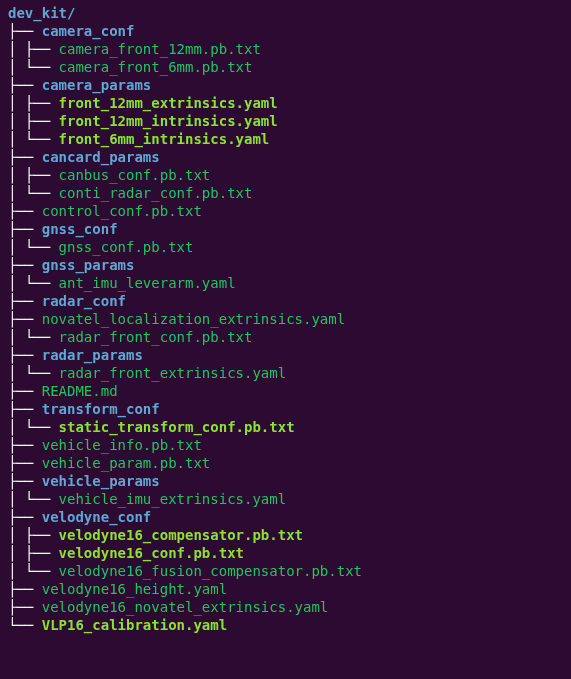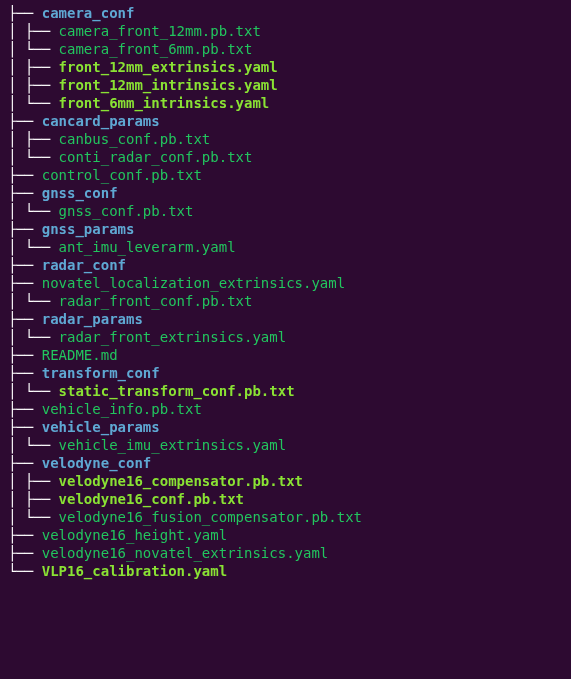--- a/index.html
+++ b/index.html
@@ -17,43 +17,46 @@
     .prefix { color: #ffffff; }
     .dir { color: #5fa8d3; font-weight: bold; margin-top: 16px; }
     .file { color: #22c55e; }
     .hl { color: #8ae234; font-weight: bold; margin-top: 24px; }
     .root { color: #5fa8d3; font-weight: bold; }
   </style>
 </head>
 <body>
 
 <div id="tree">
+  <div class="row"><span class="root">dev_kit/</span></div>
 <div class="row"><span class="prefix">├── </span><span class="dir">camera_conf</span></div>
     <div class="row"><span class="prefix">│   ├── </span><span class="file">camera_front_12mm.pb.txt</span></div>
     <div class="row"><span class="prefix">│   └── </span><span class="file">camera_front_6mm.pb.txt</span></div>
+    <div class="row"><span class="prefix">├── </span><span class="dir">camera_params</span></div>
     <div class="row"><span class="prefix">│   ├── </span><span class="hl">front_12mm_extrinsics.yaml</span></div>
     <div class="row"><span class="prefix">│   ├── </span><span class="hl">front_12mm_intrinsics.yaml</span></div>
     <div class="row"><span class="prefix">│   └── </span><span class="hl">front_6mm_intrinsics.yaml</span></div>
     <div class="row"><span class="prefix">├── </span><span class="dir">cancard_params</span></div>
     <div class="row"><span class="prefix">│   ├── </span><span class="file">canbus_conf.pb.txt</span></div>
     <div class="row"><span class="prefix">│   └── </span><span class="file">conti_radar_conf.pb.txt</span></div>
     <div class="row"><span class="prefix">├── </span><span class="file">control_conf.pb.txt</span></div>
     <div class="row"><span class="prefix">├── </span><span class="dir">gnss_conf</span></div>
     <div class="row"><span class="prefix">│   └── </span><span class="file">gnss_conf.pb.txt</span></div>
     <div class="row"><span class="prefix">├── </span><span class="dir">gnss_params</span></div>
     <div class="row"><span class="prefix">│   └── </span><span class="file">ant_imu_leverarm.yaml</span></div>
     <div class="row"><span class="prefix">├── </span><span class="dir">radar_conf</span></div>
     <div class="row"><span class="prefix">├── </span><span class="file">novatel_localization_extrinsics.yaml</span></div>
     <div class="row"><span class="prefix">│   └── </span><span class="file">radar_front_conf.pb.txt</span></div>
     <div class="row"><span class="prefix">├── </span><span class="dir">radar_params</span></div>
     <div class="row"><span class="prefix">│   └── </span><span class="file">radar_front_extrinsics.yaml</span></div>
     <div class="row"><span class="prefix">├── </span><span class="file">README.md</span></div>
     <div class="row"><span class="prefix">├── </span><span class="dir">transform_conf</span></div>
     <div class="row"><span class="prefix">│   └── </span><span class="hl">static_transform_conf.pb.txt</span></div>
     <div class="row"><span class="prefix">├── </span><span class="file">vehicle_info.pb.txt</span></div>
+    <div class="row"><span class="prefix">├── </span><span class="file">vehicle_param.pb.txt</span></div>
     <div class="row"><span class="prefix">├── </span><span class="dir">vehicle_params</span></div>
     <div class="row"><span class="prefix">│   └── </span><span class="file">vehicle_imu_extrinsics.yaml</span></div>
     <div class="row"><span class="prefix">├── </span><span class="dir">velodyne_conf</span></div>
     <div class="row"><span class="prefix">│   ├── </span><span class="hl">velodyne16_compensator.pb.txt</span></div>
     <div class="row"><span class="prefix">│   ├── </span><span class="hl">velodyne16_conf.pb.txt</span></div>
     <div class="row"><span class="prefix">│   └── </span><span class="file">velodyne16_fusion_compensator.pb.txt</span></div>
     <div class="row"><span class="prefix">    ├── </span><span class="file">velodyne16_height.yaml</span></div>
     <div class="row"><span class="prefix">    ├── </span><span class="file">velodyne16_novatel_extrinsics.yaml</span></div>
     <div class="row"><span class="prefix">    └── </span><span class="hl">VLP16_calibration.yaml</span></div>
   </div>

